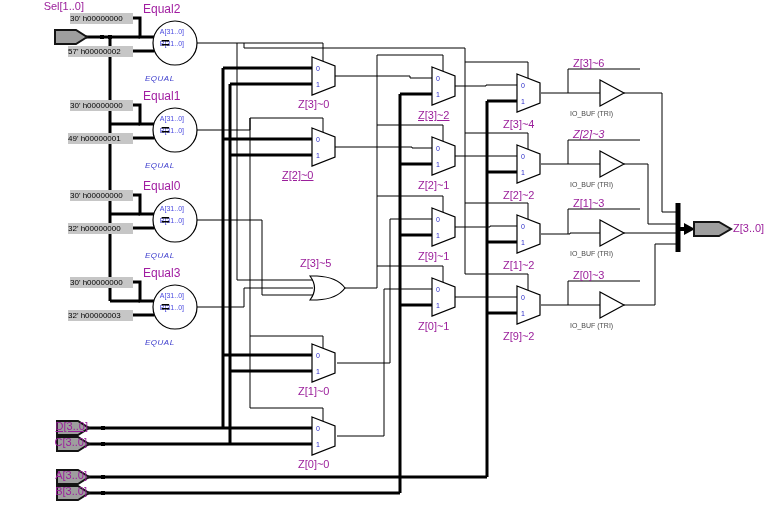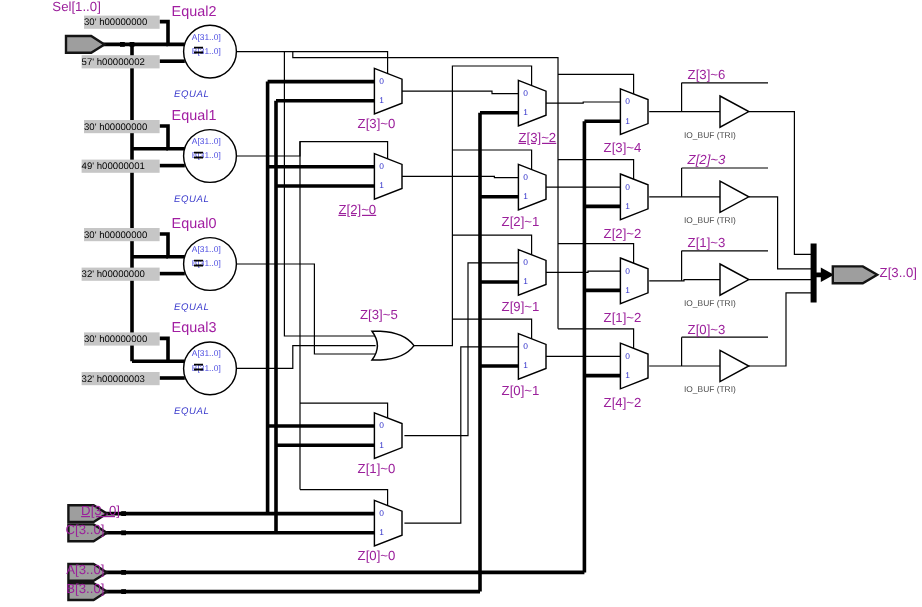--- a/index.html
+++ b/index.html
@@ -164,21 +164,21 @@
   <g fill="#9E9E9E" stroke="#141414" stroke-width="2">
     <polygon points="55,30 76,30 87,37 76,44 55,44"></polygon>
     <polygon points="57,421 78,421 89,428 78,435 57,435"></polygon>
     <polygon points="57,437 78,437 89,444 78,451 57,451"></polygon>
     <polygon points="57,470 78,470 89,477 78,484 57,484"></polygon>
     <polygon points="57,486 78,486 89,493 78,500 57,500"></polygon>
   </g>
 </svg>
 
 <div class="abs lbl tr" style="left:0;top:30;width:52px;">Sel[1..0]</div>
-<div class="abs lbl tr" style="left:23px;top:420px;width:45px;text-decoration:underline;">D[3..0]</div>
+<div class="abs lbl tr" style="left:11px;top:420px;width:45px;text-decoration:underline;">D[3..0]</div>
 <div class="abs lbl tr" style="left:10px;top:436px;width:45px;">C[3..0]</div>
 <div class="abs lbl tr" style="left:10px;top:469px;width:45px;">A[3..0]</div>
 <div class="abs lbl tr" style="left:10px;top:485px;width:45px;">B[3..0]</div>
 <div class="abs lbl" style="left:733px;top:222px;width:60px;">Z[3..0]</div>
 
 <div class="abs ttl tc" style="left:143px;top:2px;width:64px;">Equal2</div>
 <div class="abs cst tc" style="left:70px;top:13px;width:63px;">30' h00000000</div>
 <div class="abs cst tc" style="left:68px;top:46px;width:65px;">57' h00000002</div>
 <div class="abs prt tr" style="left:118px;top:27px;width:34px;">A[31..0]</div>
 <div class="abs prt tr" style="left:118px;top:39px;width:34px;">B[31..0]</div>
@@ -207,29 +207,29 @@
 <div class="abs prt tr" style="left:118px;top:291px;width:34px;">A[31..0]</div>
 <div class="abs prt tr" style="left:118px;top:303px;width:34px;">B[31..0]</div>
 <div class="abs eqs tc" style="left:161px;top:297px;width:28px;">=</div>
 <div class="abs cap tc" style="left:145px;top:338px;width:60px;">EQUAL</div>
 
 <div class="abs lbl tc" style="left:298px;top:98px;width:64px;">Z[3]~0</div>
 <div class="abs lbl tc" style="left:282px;top:169px;width:64px;text-decoration:underline;">Z[2]~0</div>
 <div class="abs lbl tc" style="left:298px;top:385px;width:64px;">Z[1]~0</div>
 <div class="abs lbl tc" style="left:298px;top:458px;width:64px;">Z[0]~0</div>
 
-<div class="abs lbl tc" style="left:432px;top:109px;width:64px;text-decoration:underline;">Z[3]~2</div>
+<div class="abs lbl tc" style="left:418px;top:109px;width:64px;text-decoration:underline;">Z[3]~2</div>
 <div class="abs lbl tc" style="left:418px;top:179px;width:64px;">Z[2]~1</div>
 <div class="abs lbl tc" style="left:418px;top:250px;width:64px;">Z[9]~1</div>
 <div class="abs lbl tc" style="left:418px;top:320px;width:64px;">Z[0]~1</div>
 
 <div class="abs lbl tc" style="left:503px;top:118px;width:64px;">Z[3]~4</div>
 <div class="abs lbl tc" style="left:503px;top:189px;width:64px;">Z[2]~2</div>
 <div class="abs lbl tc" style="left:503px;top:259px;width:64px;">Z[1]~2</div>
-<div class="abs lbl tc" style="left:503px;top:330px;width:64px;">Z[4]~2</div>
+<div class="abs lbl tc" style="left:503px;top:330px;width:64px;">Z[9]~2</div>
 
 <div class="abs bin" style="left:316px;top:64px;">0</div>
 <div class="abs bin" style="left:316px;top:80px;">1</div>
 <div class="abs bin" style="left:316px;top:135px;">0</div>
 <div class="abs bin" style="left:316px;top:151px;">1</div>
 <div class="abs bin" style="left:316px;top:351px;">0</div>
 <div class="abs bin" style="left:316px;top:367px;">1</div>
 <div class="abs bin" style="left:316px;top:424px;">0</div>
 <div class="abs bin" style="left:316px;top:440px;">1</div>
 

